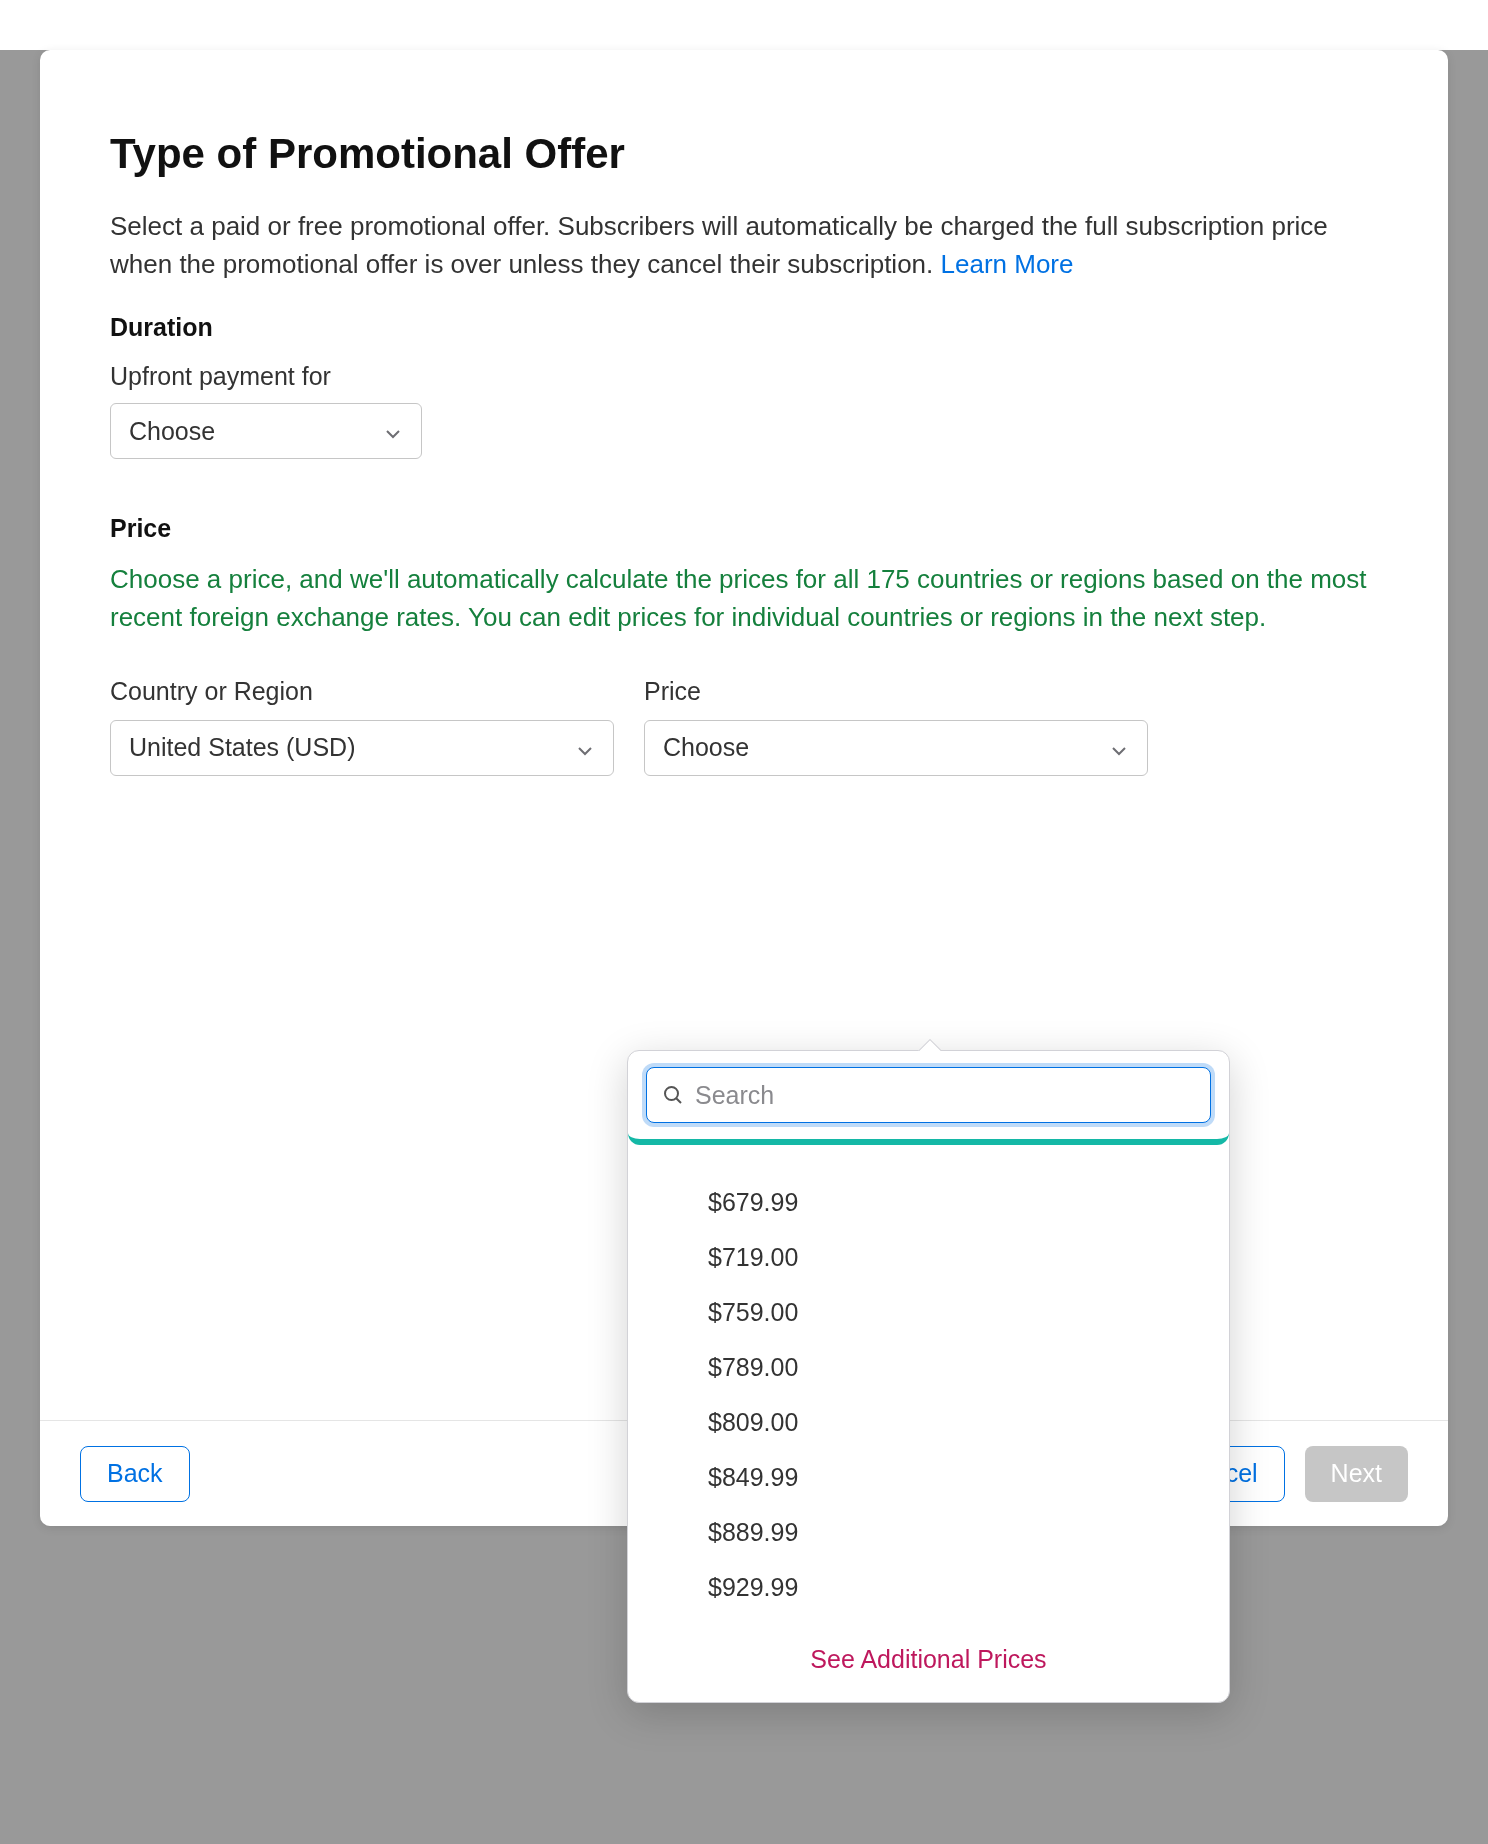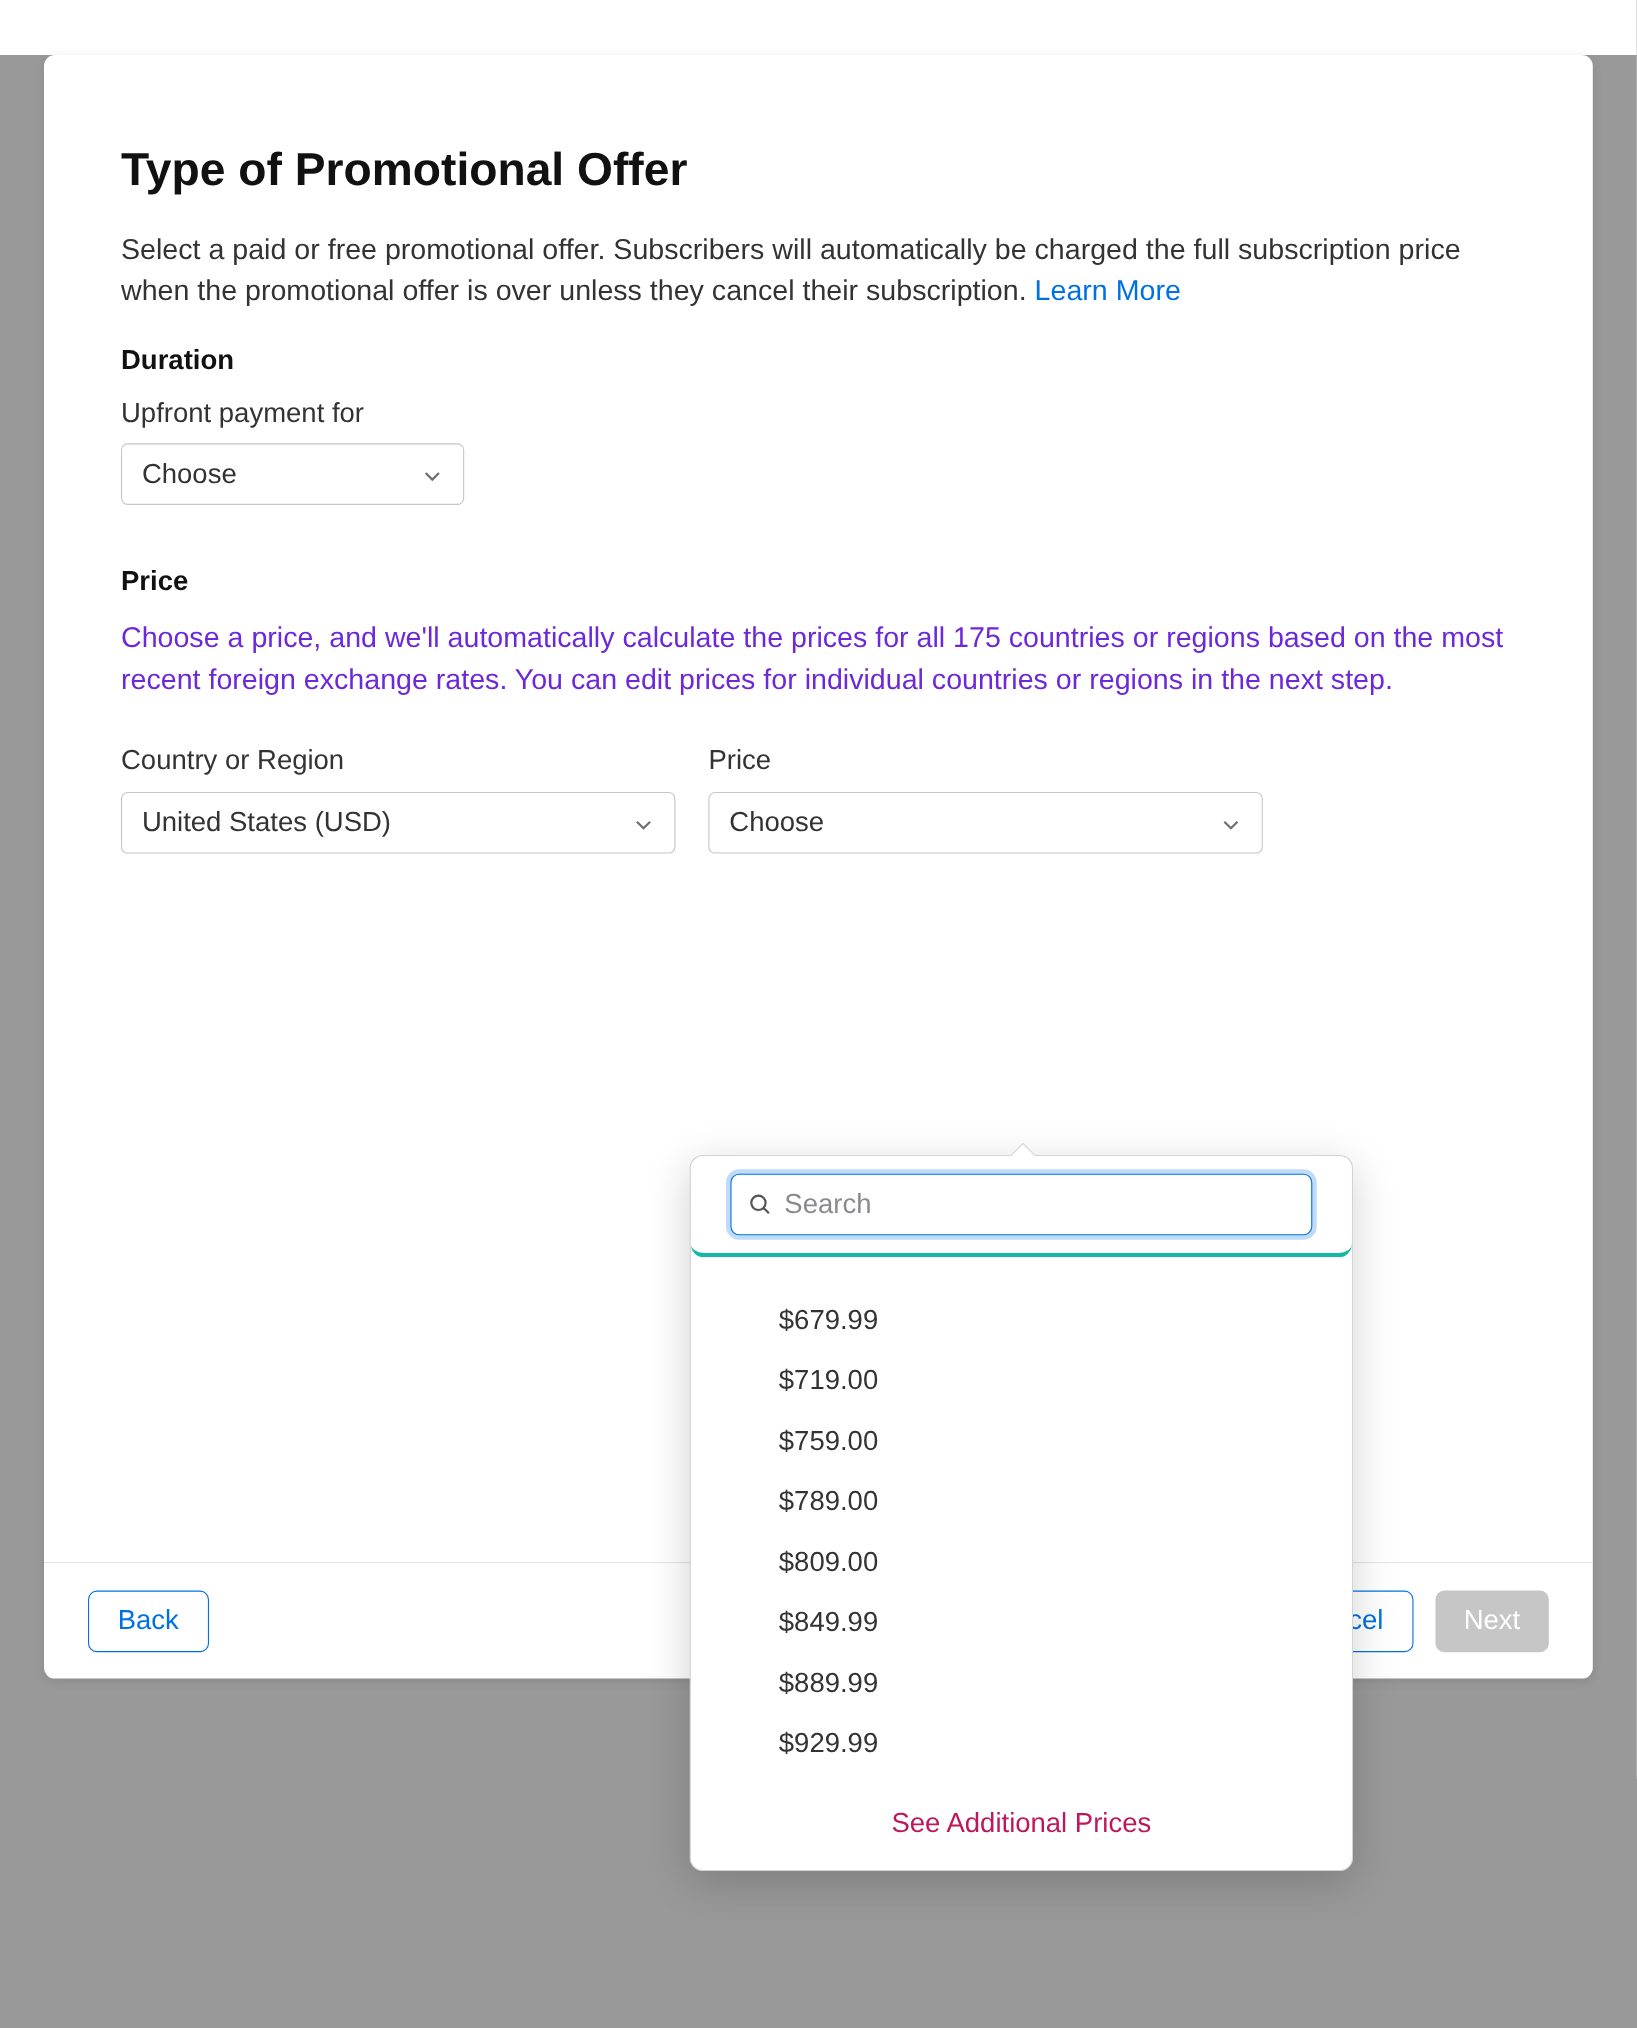--- a/index.html
+++ b/index.html
@@ -111,21 +111,21 @@
   .duration-section { margin-bottom: 55px; }
   .duration-select { width: 312px; }
   .price-section-heading {
     font-size: 25px;
     font-weight: 700;
     color: #111;
     margin-bottom: 18px;
   }
   .price-desc {
     font-size: 26px;
-    color: #6d28d9;
+    color: #15803d;
     line-height: 1.45;
     margin-bottom: 40px;
   }
   .price-row {
     display: flex;
     gap: 30px;
   }
   .field-col { display: flex; flex-direction: column; }
   .field-label {
     font-size: 25px;
@@ -188,22 +188,22 @@
     position: absolute;
     width: 18px;
     height: 18px;
     background: #ffffff;
     border: 1px solid #d2d2d7;
     transform: rotate(45deg);
     top: 4px;
     left: 3px;
   }
   .popover-search-wrap {
-    padding: 16px 36px;
-    border-bottom: 4px solid #14b8a6;
+    padding: 16px 18px;
+    border-bottom: 6px solid #14b8a6;
     border-radius: 12px;
   }
   .search-box {
     height: 56px;
     border: 1.5px solid #0071e3;
     border-radius: 8px;
     box-shadow: 0 0 0 4px rgba(0,113,227,0.25);
     display: flex;
     align-items: center;
     padding: 0 14px;

